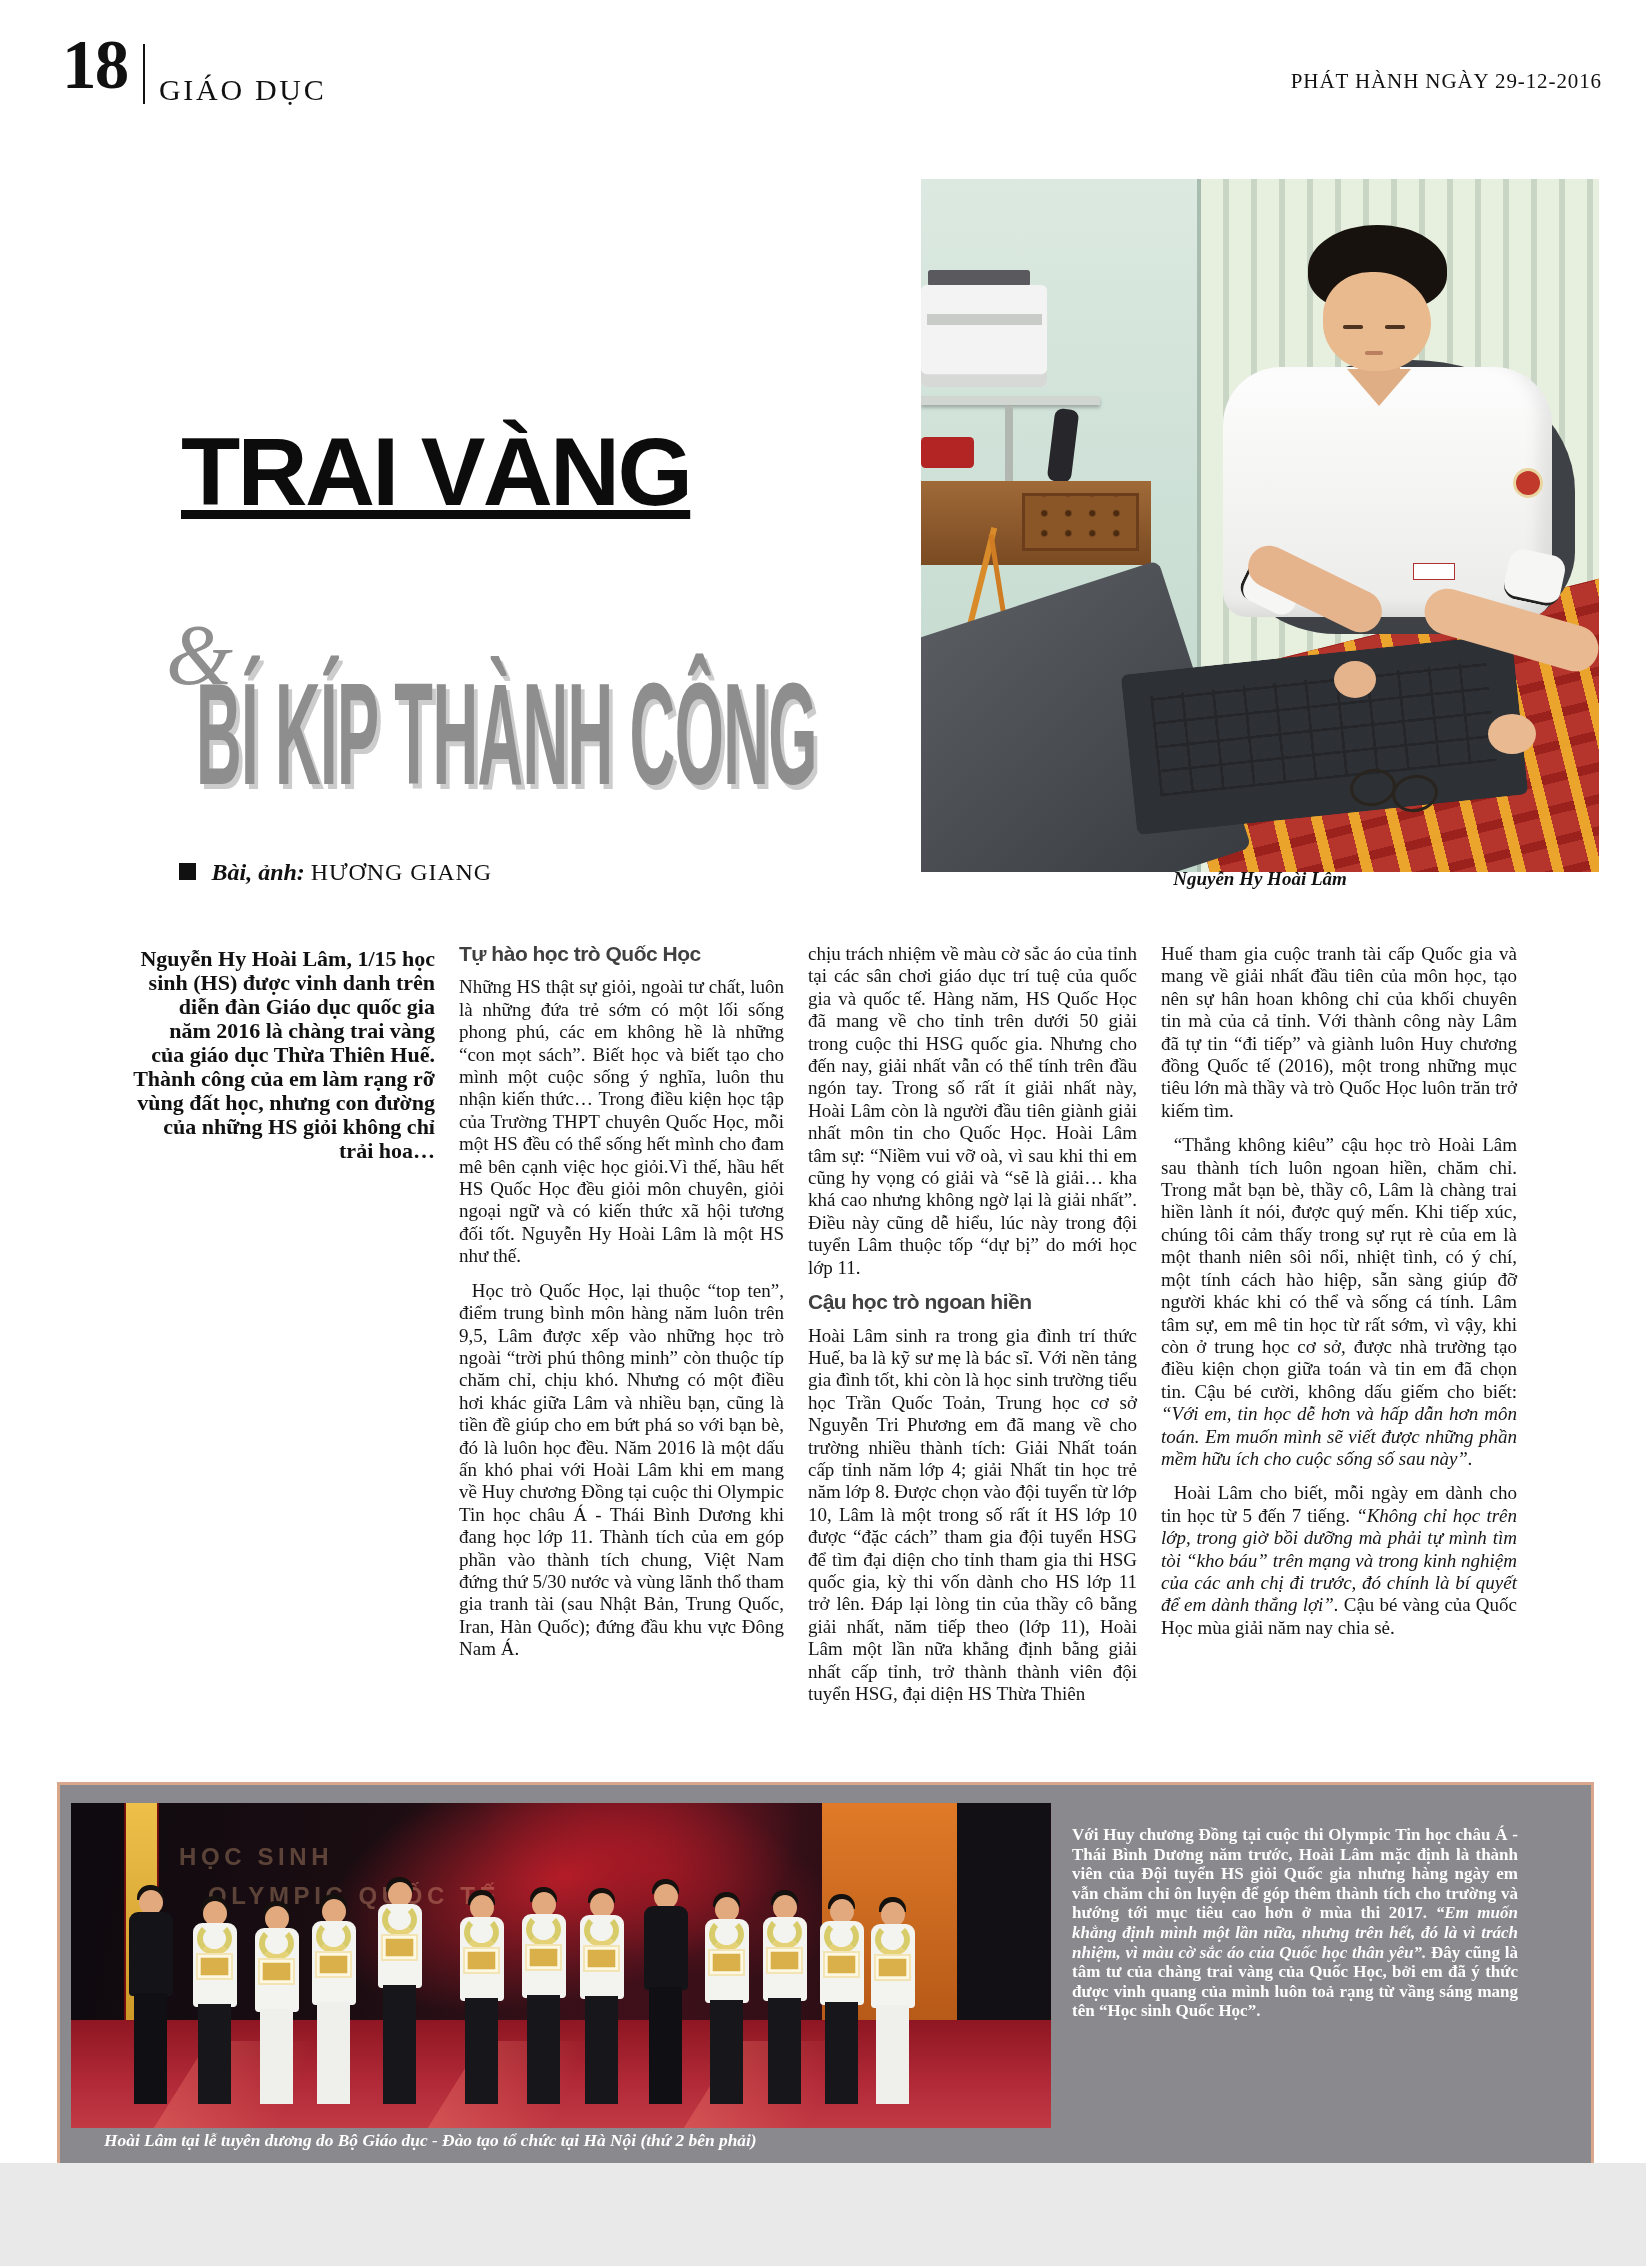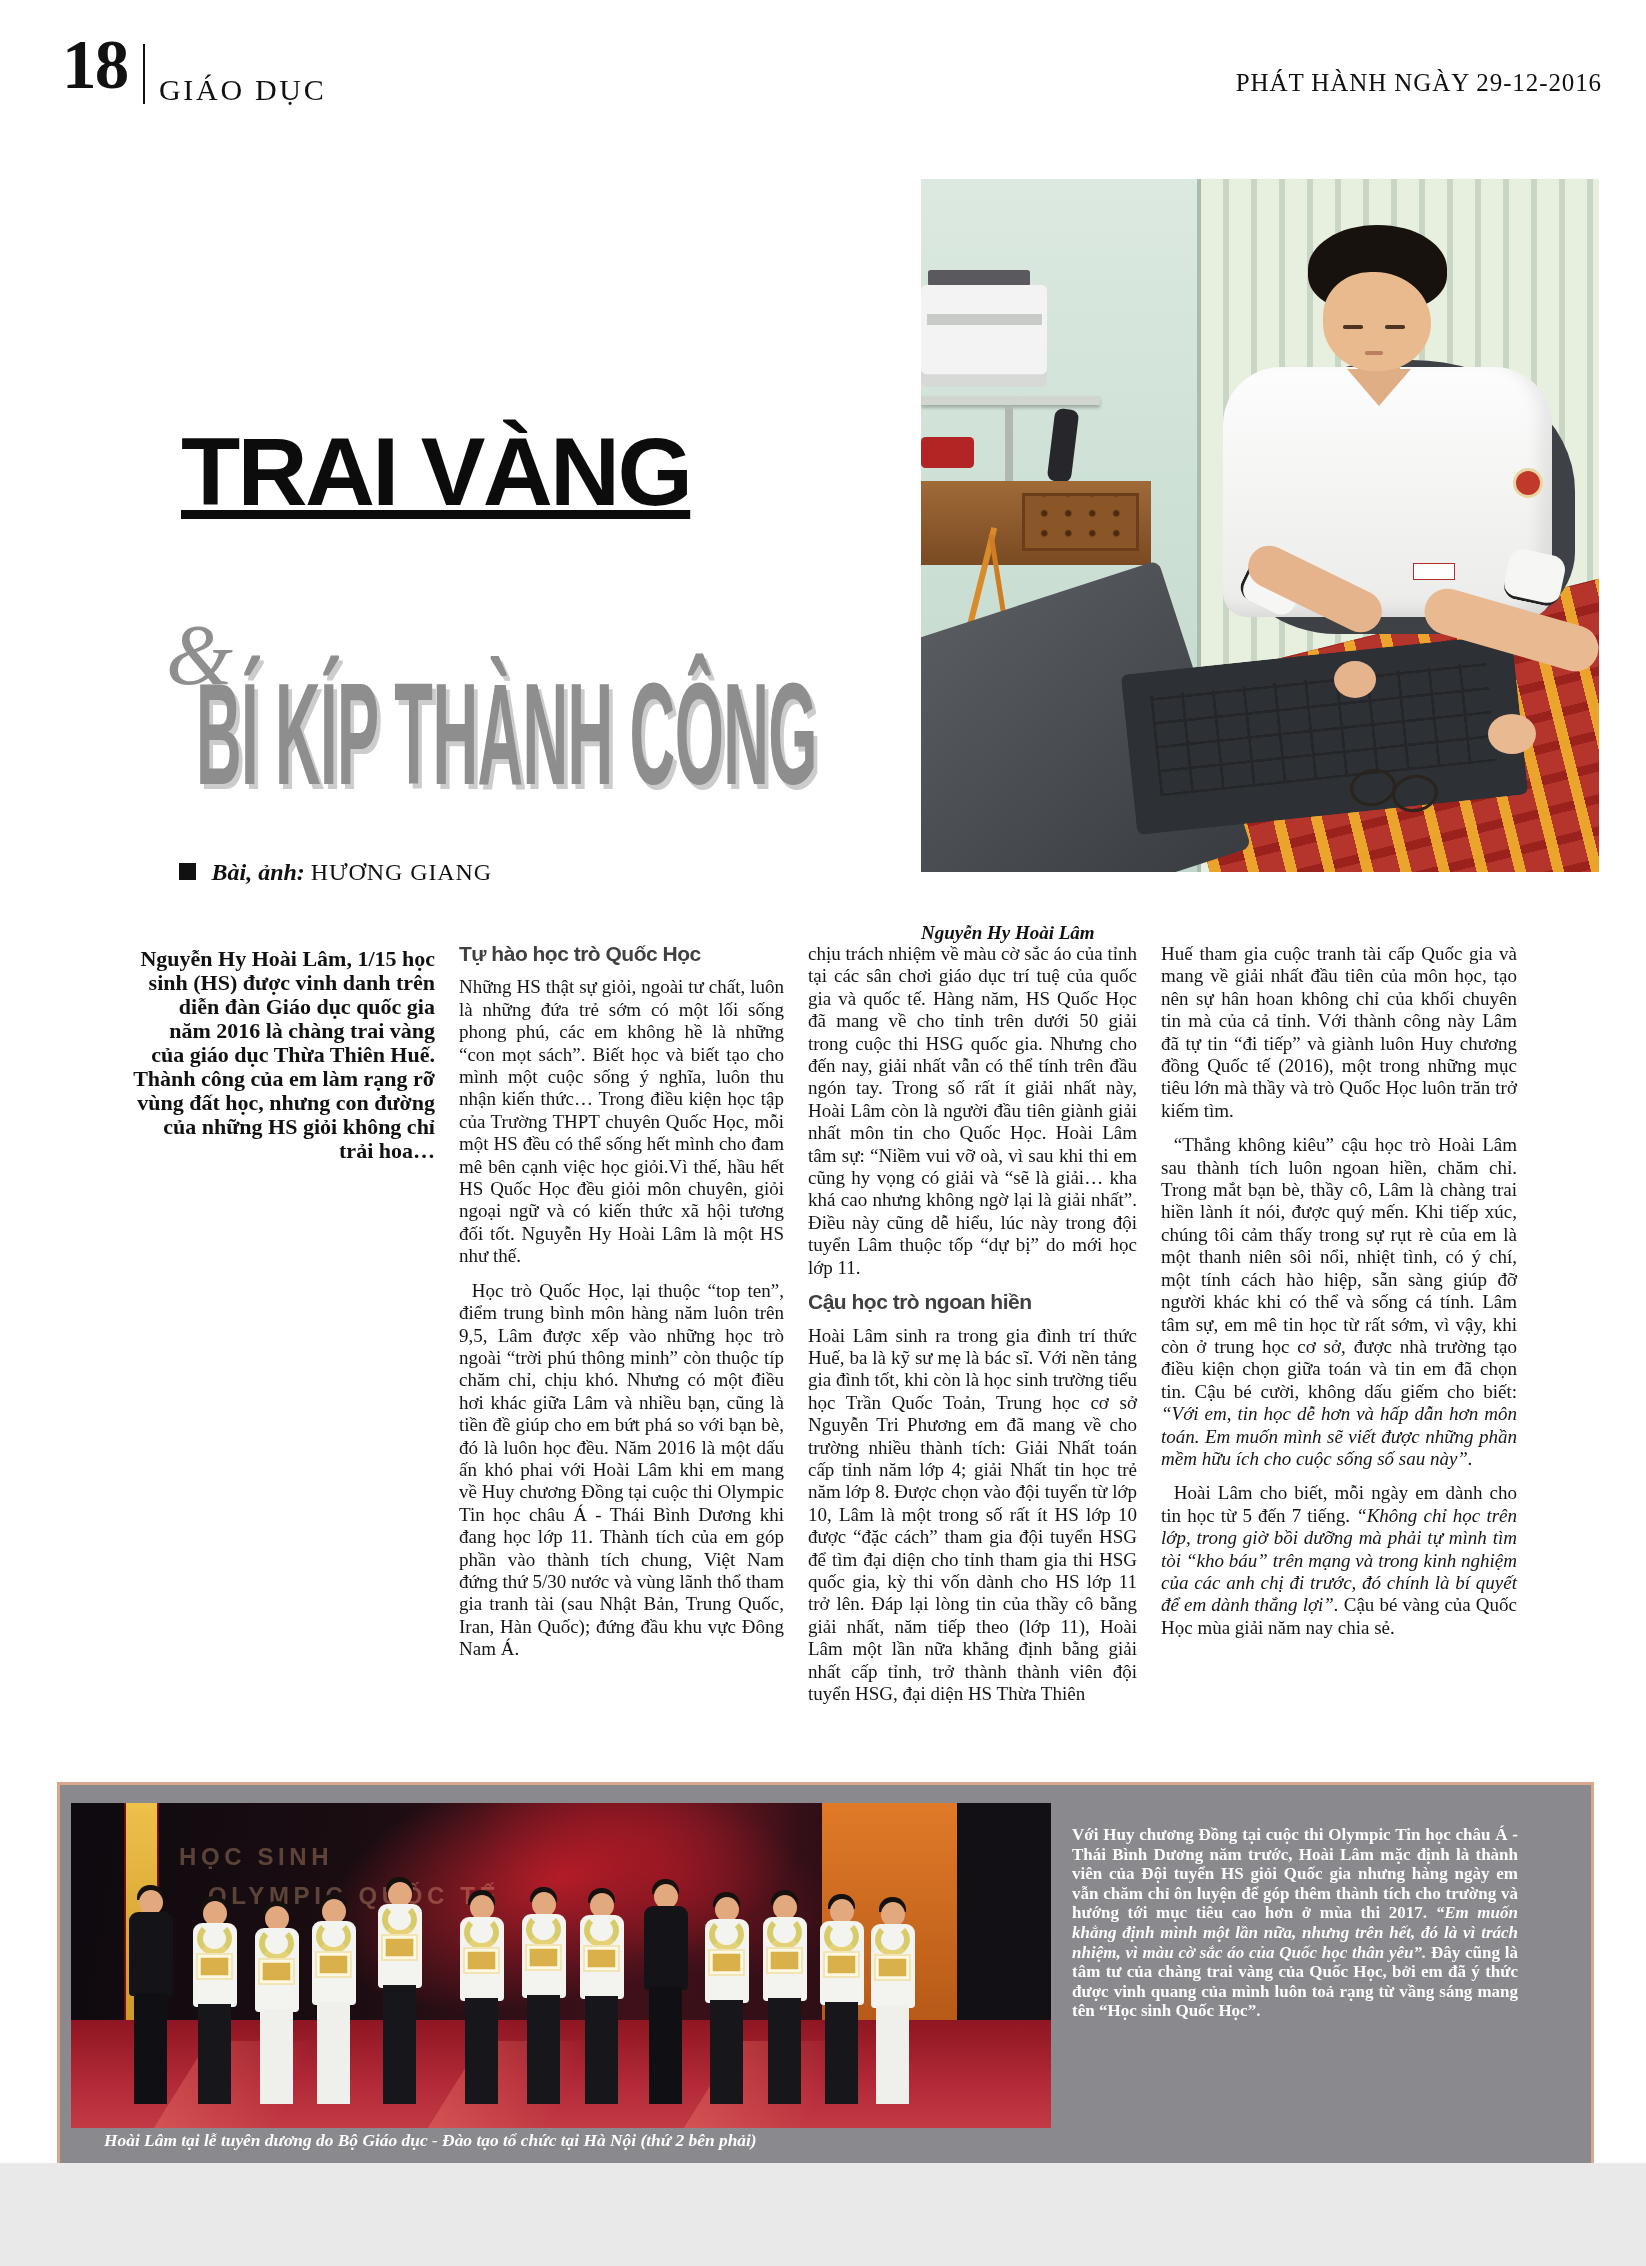--- a/index.html
+++ b/index.html
@@ -5,21 +5,21 @@
   html,body{margin:0;padding:0;background:#e9e9e9;}
   .page{
     position:relative;width:1647px;height:2163px;margin:0 auto;
     background:#ffffff;overflow:hidden;
     font-family:"Liberation Serif",serif;color:#111;padding-left:12px;
   }
   
   .pg-num{position:absolute;left:62px;top:31px;font-size:69px;font-weight:bold;letter-spacing:-1.8px;line-height:1;}
   .hdr-divider{position:absolute;left:143px;top:44px;width:1.8px;height:60px;background:#111;}
   .hdr-section{position:absolute;left:159px;top:73px;font-size:30px;letter-spacing:2.7px;}
-  .hdr-issue{position:absolute;right:57px;top:69px;font-size:25px;letter-spacing:0.9px;}
+  .hdr-issue{position:absolute;right:57px;top:69px;font-size:21px;letter-spacing:0.9px;}
   
   .headline{position:absolute;left:181px;top:422px;font-family:"Liberation Sans",sans-serif;
     font-weight:bold;font-size:97px;line-height:99px;letter-spacing:-2.7px;color:#0c0c0c;white-space:nowrap;}
   .headline .l2{display:block;text-decoration:underline;}
   .amp{position:absolute;left:166px;top:612px;font-size:86px;line-height:1;font-style:italic;
     font-family:"Liberation Serif",serif;color:#8f8f8f;}
   .subtitle{position:absolute;left:196px;top:662px;font-family:"Liberation Sans",sans-serif;
     font-weight:bold;font-size:93px;line-height:1;color:#8e8e8e;white-space:nowrap;
     transform:scale(0.68,1.56);transform-origin:left top;letter-spacing:-0.9px;
     text-shadow:5.5px 3.7px 0 #cccccc;}
@@ -71,21 +71,21 @@
   .sleeve-r{left:585px;top:373px;width:57px;height:48px;background:#f6f6f4;border-bottom:3.7px solid #222;border-radius:14.6px;transform:rotate(12deg);}
   .lap-screen{left:-46px;top:426px;width:338px;height:302px;background:linear-gradient(155deg,#5b5e63,#393c41);transform:rotate(-18deg);border-radius:9.1px;}
   .lap-deck{left:207px;top:475px;width:393px;height:161px;background:#2d3034;border-radius:7.3px;transform:rotate(-6deg);
     background-image:repeating-linear-gradient(90deg,#24262a 0 2.7px,transparent 2.7px 31px),
                      repeating-linear-gradient(0deg,#24262a 0 2.7px,transparent 2.7px 24px);
     background-position:27.4px 24px;background-size:338px 101px;background-repeat:no-repeat;}
   .hand-l{left:413px;top:482px;width:42px;height:37px;background:#e6b48c;border-radius:50%;}
   .hand-r{left:567px;top:535px;width:48px;height:40px;background:#e9b991;border-radius:50%;}
   .glasses{left:429px;top:590px;width:40px;height:31px;border:3.7px solid #2a241e;border-radius:50%;background:transparent;transform:rotate(-10deg);}
   .glasses2{left:471px;top:596px;width:40px;height:31px;border:3.7px solid #2a241e;border-radius:50%;transform:rotate(-10deg);}
-  .photo-caption{position:absolute;left:921px;top:922px;width:678px;text-align:left;
+  .photo-caption{position:absolute;left:921px;top:868px;width:678px;text-align:center;
     font-size:19px;font-weight:bold;font-style:italic;}
   
   .body-grid{position:absolute;left:133px;top:943px;width:1385px;display:grid;
     grid-template-columns:302px 325px 329px 356px;column-gap:24px;}
   .intro{font-size:22px;line-height:24px;font-weight:bold;text-align:right;padding-top:3.7px;}
   .col{font-size:19px;line-height:22.4px;text-align:justify;color:#151515;}
   .col p{margin:0 0 12px 0;}
   .col p.ind{text-indent:12.8px;}
   .col h3{font-family:"Liberation Sans",sans-serif;font-size:21px;letter-spacing:-0.5px;
     margin:0 0 11px 0;color:#404040;}

